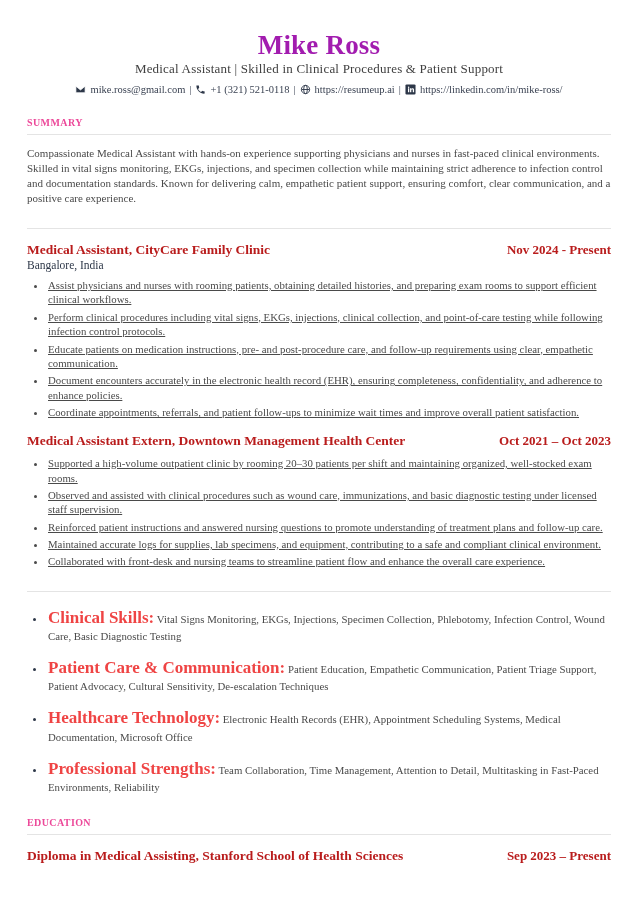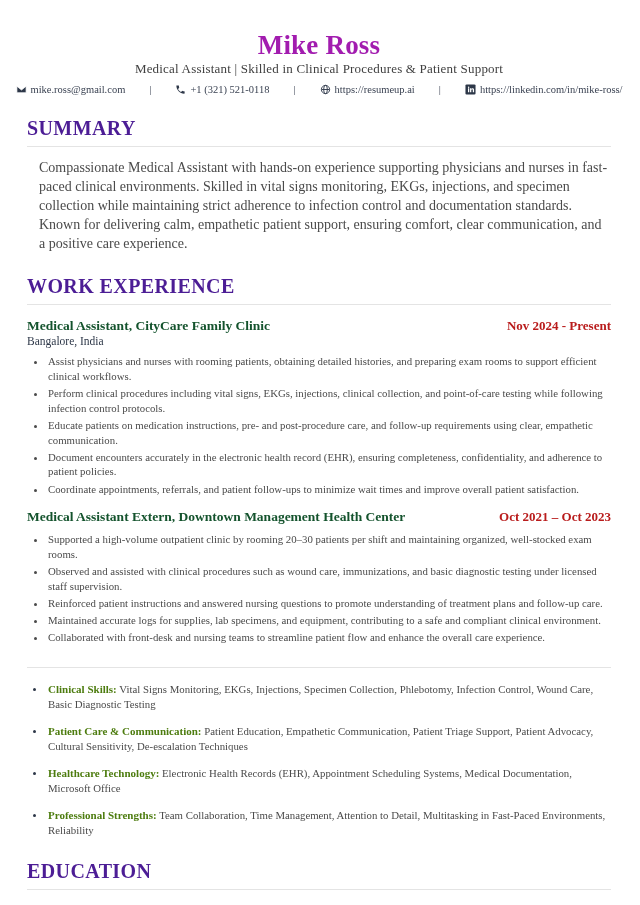--- a/index.html
+++ b/index.html
@@ -27,78 +27,78 @@
     color: #404040;
     letter-spacing: 0.2px;
   }
   .contact-row {
     margin-top: 7px;
     font-size: 10.5px;
     color: #3a4252;
     display: flex;
     justify-content: center;
     align-items: center;
-    gap: 24px;
+    gap: 4px;
     flex-wrap: nowrap;
   }
   .contact-item { display: inline-flex; align-items: center; gap: 4px; white-space: nowrap; }
   .contact-item .ico { display: inline-flex; width: 11px; height: 11px; color: #2d3748; }
   .contact-item .ico svg { width: 11px; height: 11px; }
   .contact-sep { color: #3a4252; font-size: 10.5px; }
 
   
   .section { margin-top: 22px; }
   .section-heading {
-    font-size: 20px;
-    font-weight: 700;
-    color: #4c1d95;
+    font-size: 10px;
+    font-weight: 700;
+    color: #ec4899;
     letter-spacing: 0.4px;
   }
   .divider {
     border: none;
     border-top: 1px solid #e4e4e4;
     margin: 6px 0 0 0;
   }
 
   .summary-text {
     margin-top: 11px;
-    font-size: 14px;
+    font-size: 11px;
     line-height: 1.36;
     color: #4a4a4a;
-    margin-left: 12px;
   }
 
   
   .entry { margin-top: 13px; }
   .entry-head {
     display: flex;
     justify-content: space-between;
     align-items: baseline;
   }
   .entry-title {
     font-size: 13.5px;
     font-weight: 700;
-    color: #14532d;
+    color: #b91c1c;
   }
   .entry-dates {
     font-size: 13px;
     font-weight: 700;
     color: #b91c1c;
     white-space: nowrap;
   }
   .entry-sub {
     font-size: 11.5px;
     font-weight: 400;
     color: #2d3748;
     margin-top: 1px;
   }
   ul.bullets {
     margin-top: 7px;
     padding-left: 19px;
     list-style: disc outside;
+    text-decoration: underline;
   }
   ul.bullets li {
     font-size: 10.8px;
     line-height: 1.36;
     color: #4a4a4a;
     margin-bottom: 2.5px;
     padding-left: 2px;
   }
   ul.bullets li::marker { color: #4a4a4a; font-size: 9px; }
 
@@ -110,23 +110,23 @@
   }
   ul.skills li {
     font-size: 10.8px;
     line-height: 1.38;
     color: #4a4a4a;
     margin-bottom: 12px;
     padding-left: 2px;
   }
   ul.skills li::marker { color: #2d3748; font-size: 10px; }
   .skill-label {
-    font-size: 11px;
-    font-weight: 700;
-    color: #4d7c0f;
+    font-size: 17px;
+    font-weight: 700;
+    color: #ef4444;
   }
 </style>
 </head>
 <body>
 
 <div class="page">
 
   <div class="header">
     <div class="name">Mike Ross</div>
     <div class="title">Medical Assistant | Skilled in Clinical Procedures &amp; Patient Support</div>
@@ -176,34 +176,33 @@
     </div>
   </div>
 
   <div class="section">
     <div class="section-heading">SUMMARY</div>
     <hr class="divider">
     <p class="summary-text">Compassionate Medical Assistant with hands-on experience supporting physicians and nurses in fast-paced clinical environments. Skilled in vital signs monitoring, EKGs, injections, and specimen collection while maintaining strict adherence to infection control and documentation standards. Known for delivering calm, empathetic patient support, ensuring comfort, clear communication, and a positive care experience.</p>
   </div>
 
   <div class="section">
-    <div class="section-heading">WORK EXPERIENCE</div>
     <hr class="divider">
 
     <div class="entry">
       <div class="entry-head">
         <span class="entry-title">Medical Assistant, CityCare Family Clinic</span>
         <span class="entry-dates">Nov 2024 - Present</span>
       </div>
       <div class="entry-sub">Bangalore, India</div>
       <ul class="bullets">
         <li>Assist physicians and nurses with rooming patients, obtaining detailed histories, and preparing exam rooms to support efficient clinical workflows.</li>
         <li>Perform clinical procedures including vital signs, EKGs, injections, clinical collection, and point-of-care testing while following infection control protocols.</li>
         <li>Educate patients on medication instructions, pre- and post-procedure care, and follow-up requirements using clear, empathetic communication.</li>
-        <li>Document encounters accurately in the electronic health record (EHR), ensuring completeness, confidentiality, and adherence to patient policies.</li>
+        <li>Document encounters accurately in the electronic health record (EHR), ensuring completeness, confidentiality, and adherence to enhance policies.</li>
         <li>Coordinate appointments, referrals, and patient follow-ups to minimize wait times and improve overall patient satisfaction.</li>
       </ul>
     </div>
 
     <div class="entry">
       <div class="entry-head">
         <span class="entry-title">Medical Assistant Extern, Downtown Management Health Center</span>
         <span class="entry-dates">Oct 2021 – Oct 2023</span>
       </div>
       <ul class="bullets">

